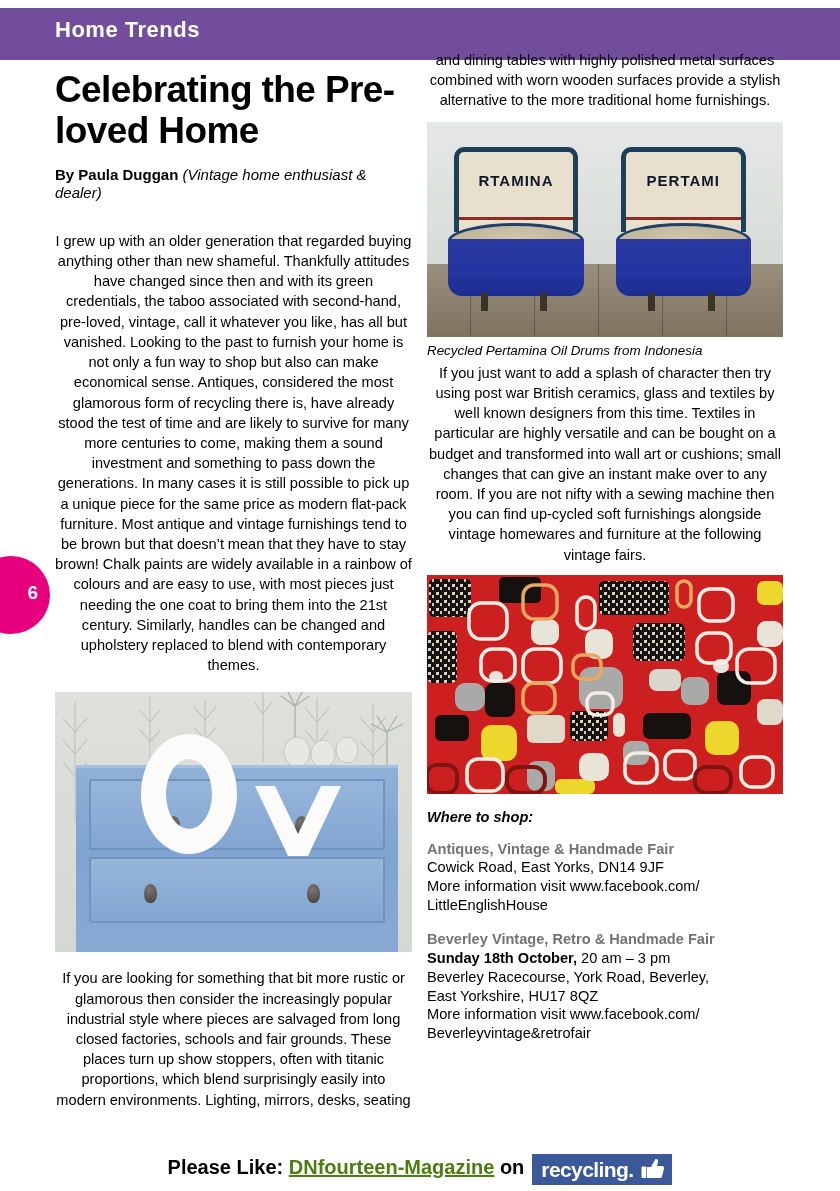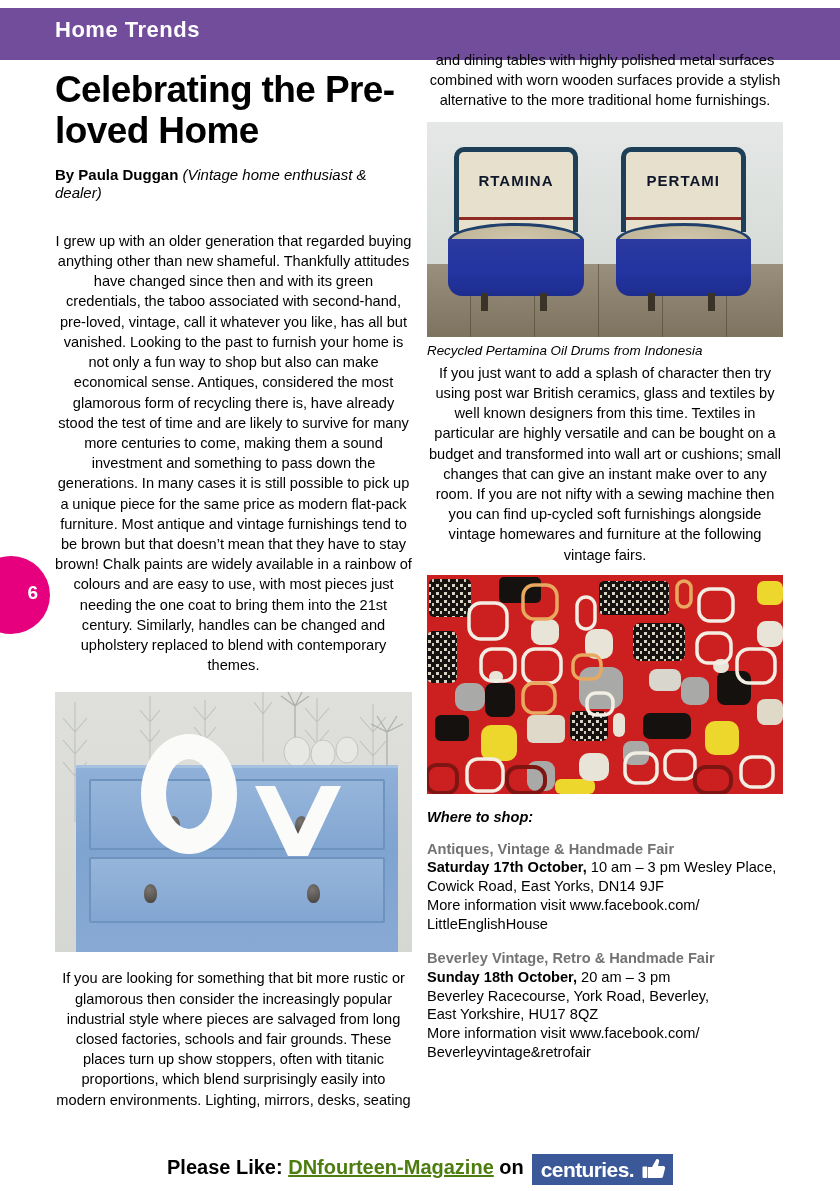--- a/index.html
+++ b/index.html
@@ -492,23 +492,20 @@
           <rect x="0" y="190" width="30" height="28" rx="10"></rect>
         </g>
       </g>
     </svg>
   </div>
 
   <div class="where-heading">Where to shop:</div>
 
   <div class="event">
     <div class="event-title">Antiques, Vintage &amp; Handmade Fair</div>
-    <div class="event-line">
-      <span class="date-bold">Saturday 17th October,</span><span> 10 am – 3 pm Wesley Place,</span>
-    </div>
     <div class="event-line">Cowick Road, East Yorks, DN14 9JF</div>
     <div class="event-line">More information visit www.facebook.com/</div>
     <div class="event-line">LittleEnglishHouse</div>
   </div>
 
   <div class="event">
     <div class="event-title">Beverley Vintage, Retro &amp; Handmade Fair</div>
     <div class="event-line">
       <span class="date-bold">Sunday 18th October,</span><span> 20 am – 3 pm</span>
     </div>
@@ -517,20 +514,20 @@
     <div class="event-line">More information visit www.facebook.com/</div>
     <div class="event-line">Beverleyvintage&amp;retrofair</div>
   </div>
 </div>
 
 <div class="footer">
   <div class="footer-text">
     <span>Please Like:</span>
     <span class="fb-magenta">DNfourteen-Magazine</span>
     <span>on</span><span class="fb-badge">
-        <span class="fb-word">centuries.</span>
+        <span class="fb-word">recycling.</span>
         <span class="thumb-icon"><svg width="26" height="26" viewBox="0 0 26 26">
             <path d="M7 11 h4 l4.5 -8 c1.8 -0.3 3 0.9 2.6 2.6 L17 10 h5.2 c1.3 0 2.2 1.1 1.9 2.3 l-2.1 8.2 c-0.3 1 -1.1 1.6 -2.1 1.6 H7 Z" fill="#ffffff"></path>
             <rect x="1.5" y="10.6" width="4.8" height="11.5" rx="1" fill="#ffffff"></rect>
           </svg></span>
       </span>
   </div>
 </div>
 
 </body></html>

